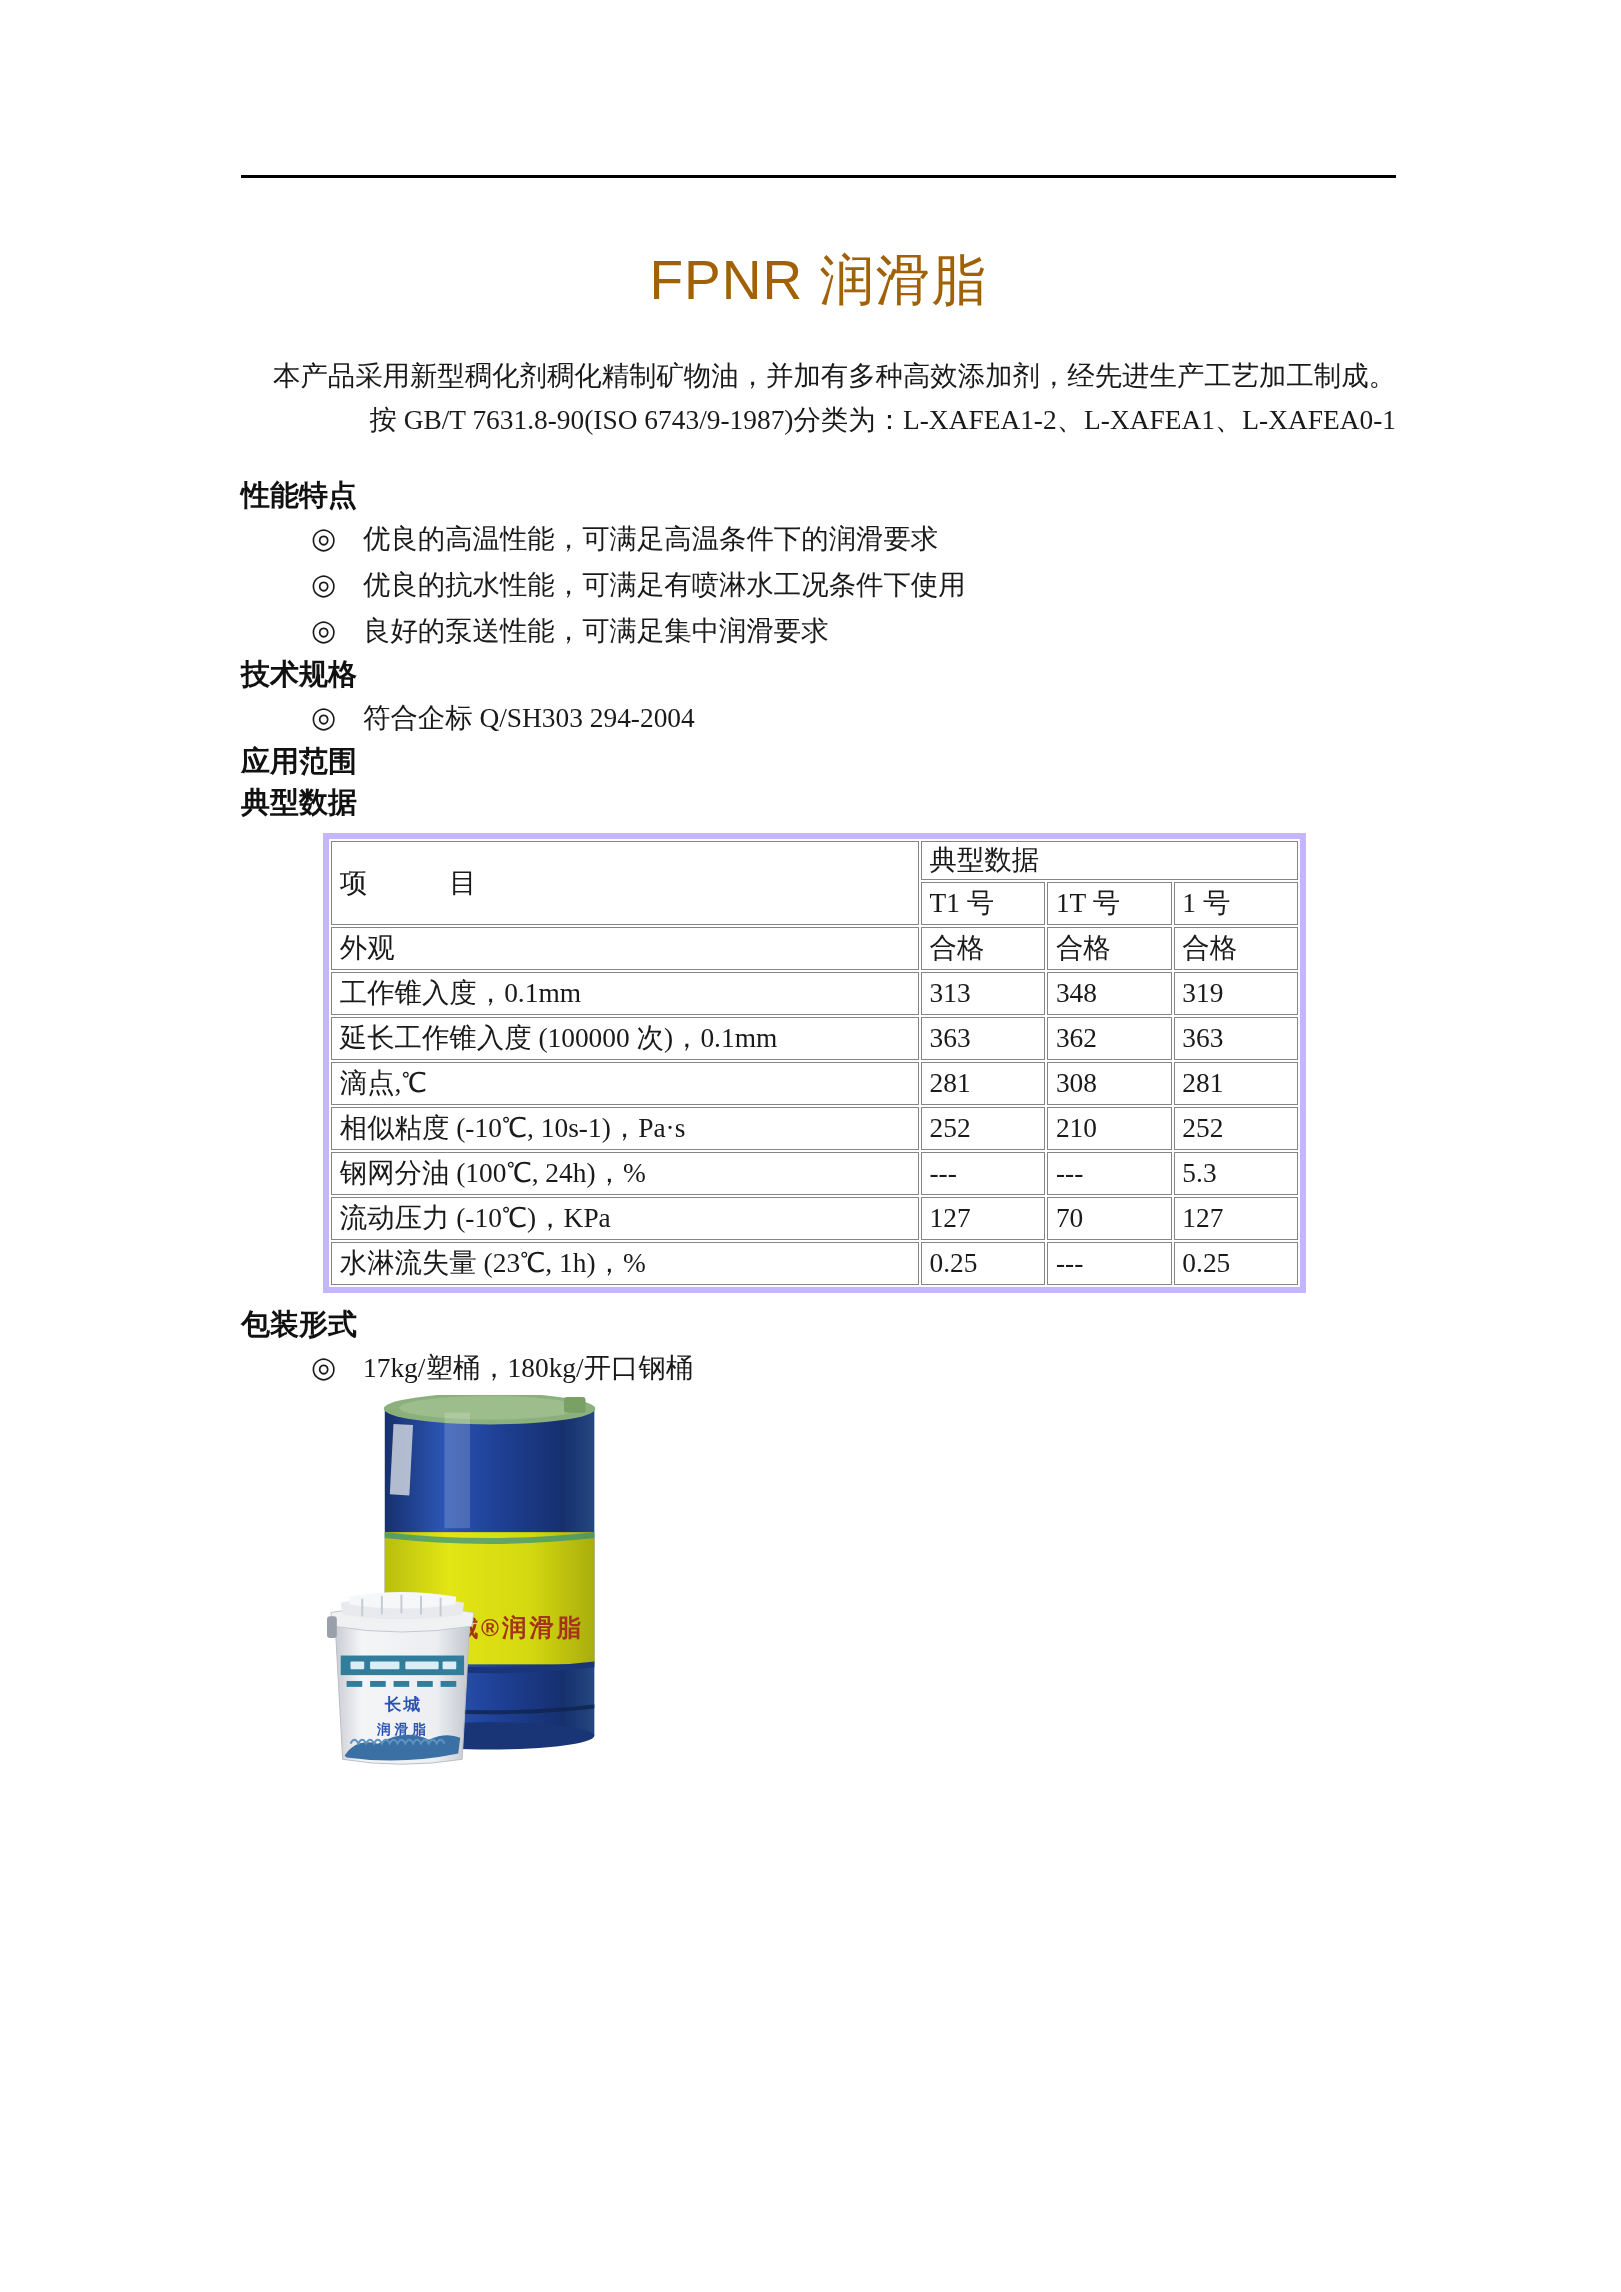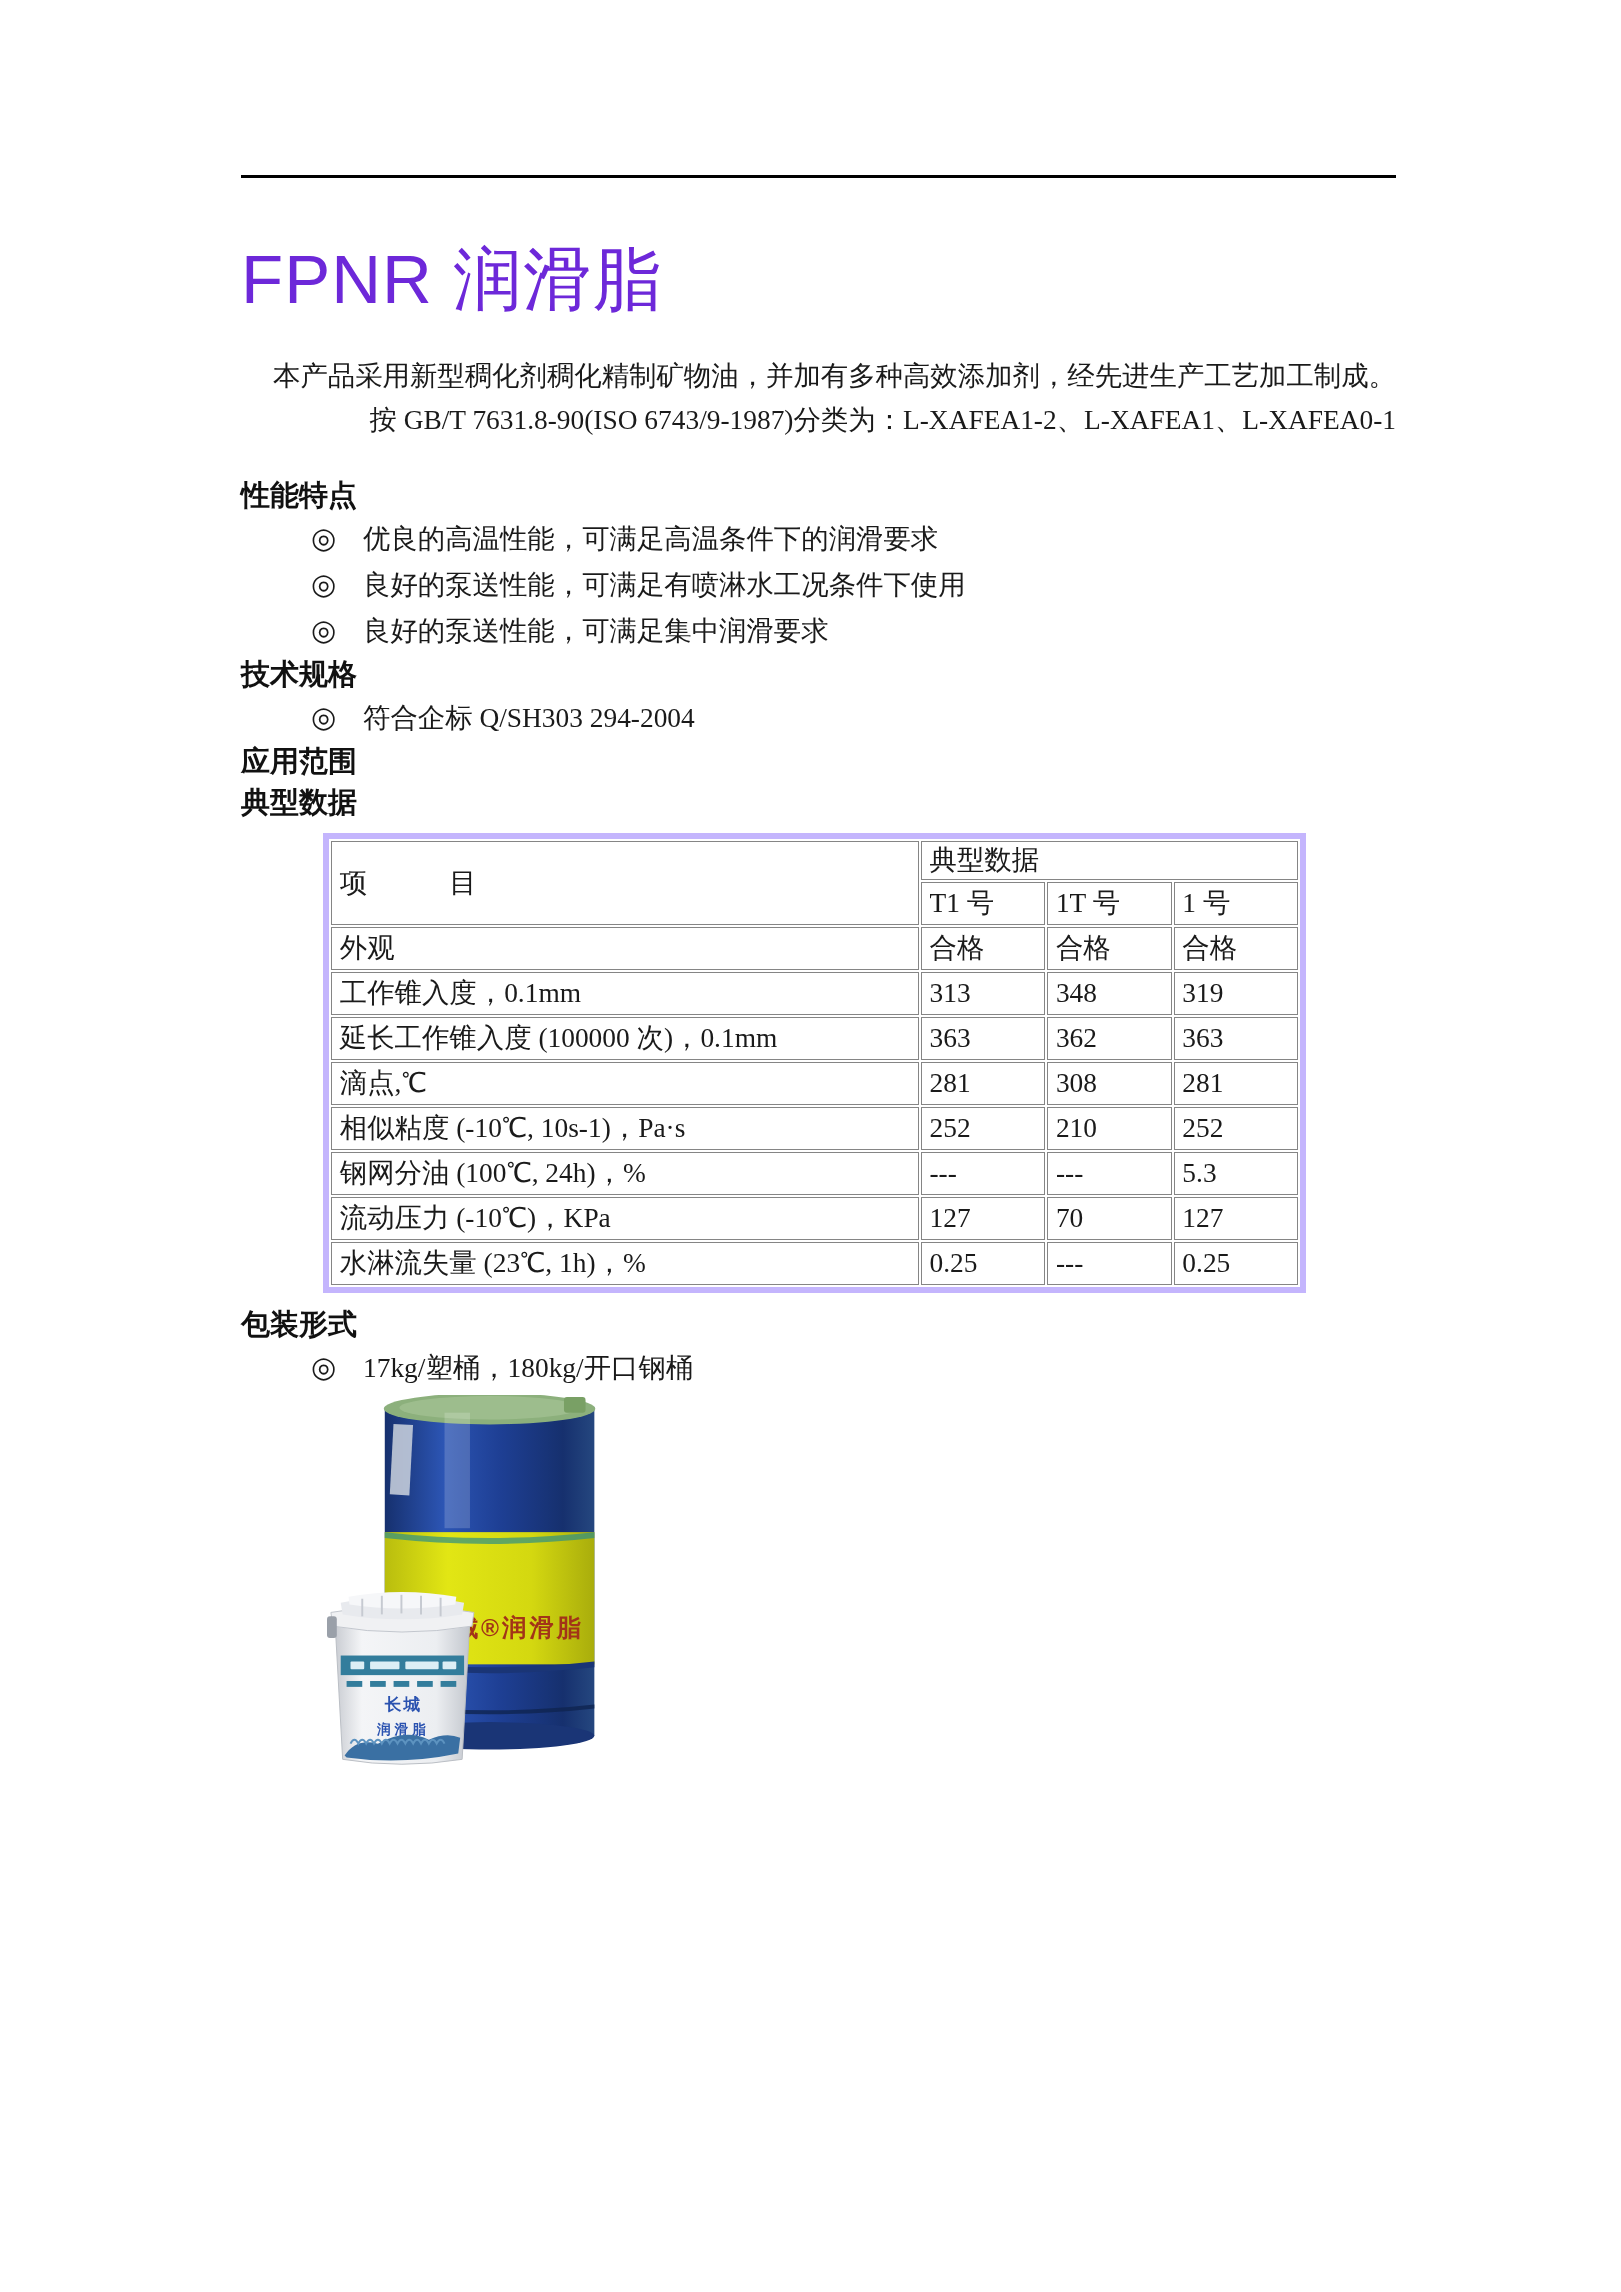--- a/index.html
+++ b/index.html
@@ -18,23 +18,24 @@
   }
   .rule{
     margin-top:175px;
     height:2.9px;
     background:#000000;
   }
   h1.title{
     margin:61px 0 0 0;
     font-family:"Liberation Sans","DejaVu Sans",sans-serif;
     font-weight:500;
-    font-size:69px;
+    font-size:55px;
     line-height:82px;
-    color:#6d28d9;
+    color:#a16207;
+    text-align:center;
     letter-spacing:1px;
   }
   .intro{
     margin:33px 0 0 0;
     font-size:27.4px;
     line-height:44px;
     text-align:right;
   }
   .intro .line{display:block;white-space:nowrap;}
   h2.sec{
@@ -102,21 +103,21 @@
     <h1 class="title">FPNR 润滑脂</h1>
 
     <p class="intro">
       <span class="line">本产品采用新型稠化剂稠化精制矿物油，并加有多种高效添加剂，经先进生产工艺加工制成。</span>
       <span class="line">按 GB/T 7631.8-90(ISO 6743/9-1987)分类为：L-XAFEA1-2、L-XAFEA1、L-XAFEA0-1</span>
     </p>
 
     <h2 class="sec first">性能特点</h2>
     <ul class="bullets">
       <li><span class="mk">◎</span><span>优良的高温性能，可满足高温条件下的润滑要求</span></li>
-      <li><span class="mk">◎</span><span>良好的泵送性能，可满足有喷淋水工况条件下使用</span></li>
+      <li><span class="mk">◎</span><span>优良的抗水性能，可满足有喷淋水工况条件下使用</span></li>
       <li><span class="mk">◎</span><span>良好的泵送性能，可满足集中润滑要求</span></li>
     </ul>
 
     <h2 class="sec">技术规格</h2>
     <ul class="bullets">
       <li><span class="mk">◎</span><span>符合企标 Q/SH303 294-2004</span></li>
     </ul>
 
     <h2 class="sec">应用范围</h2>
 

